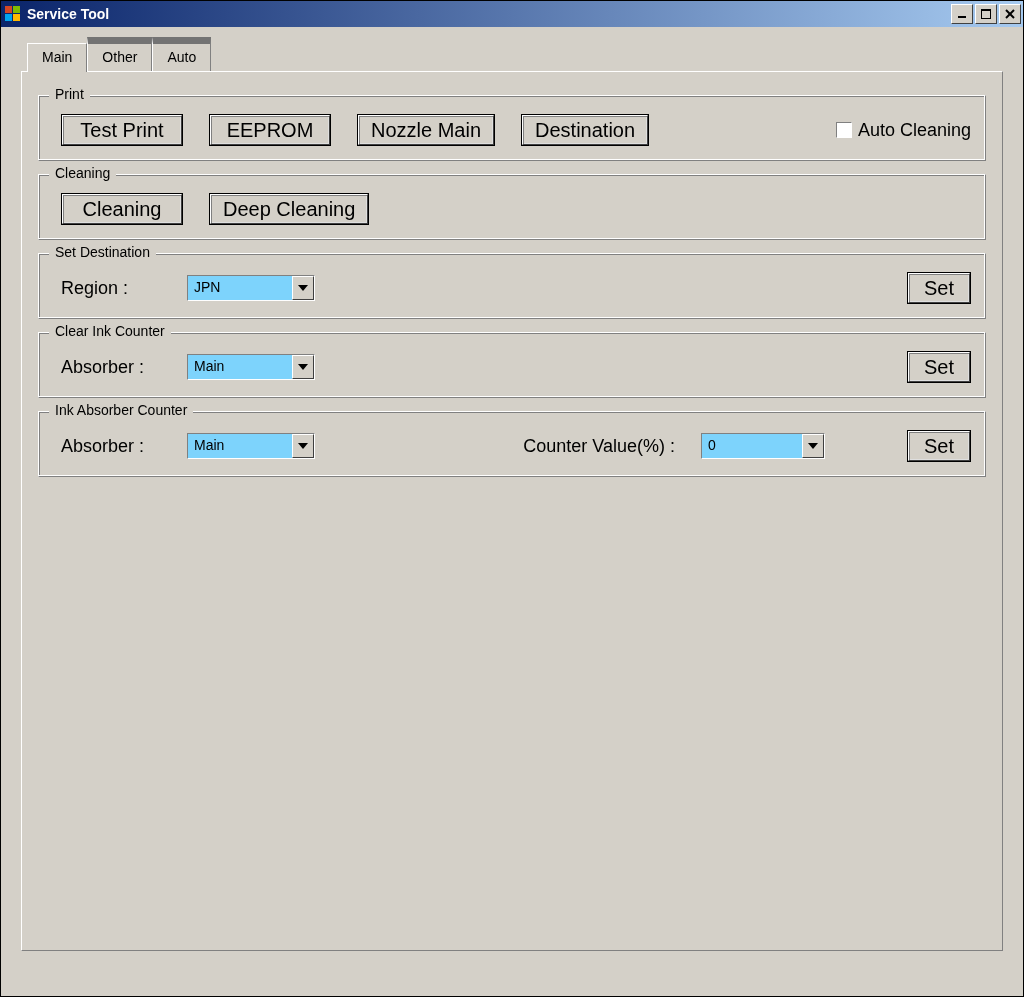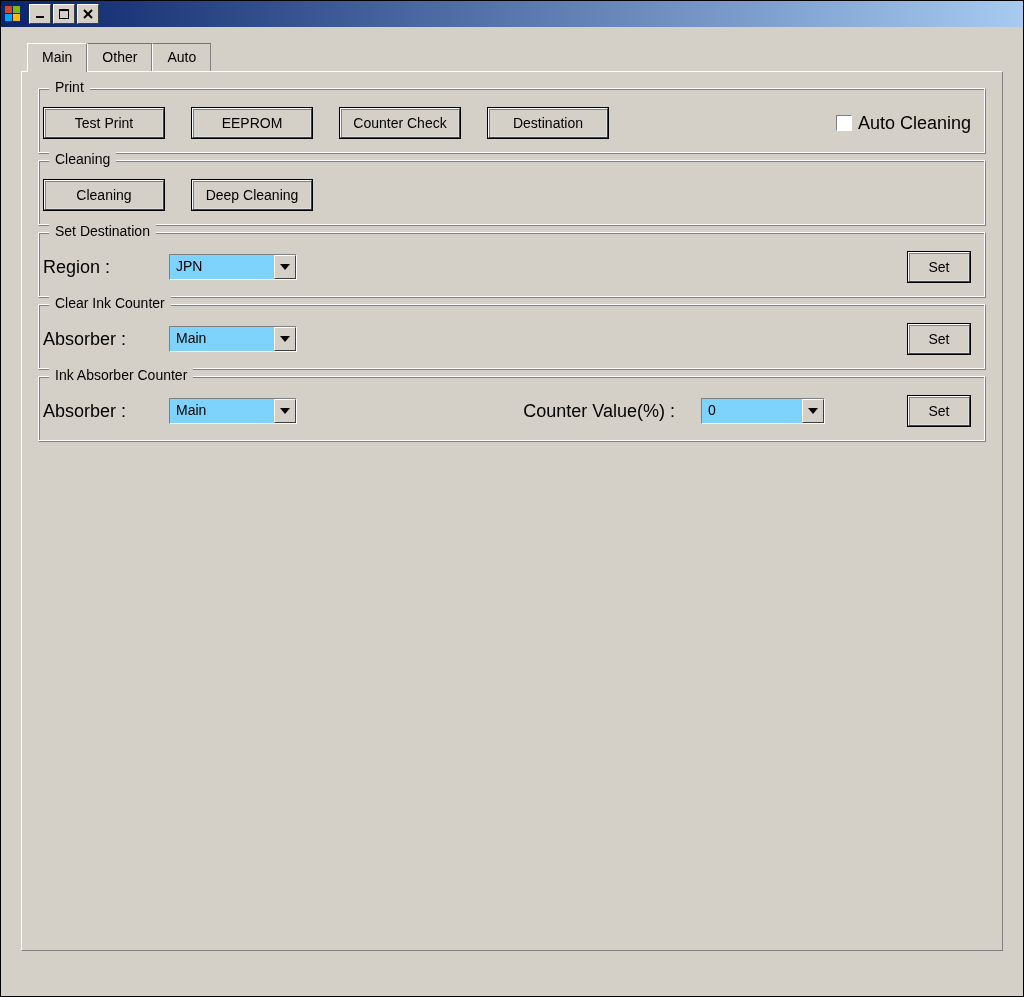--- a/index.html
+++ b/index.html
@@ -67,21 +67,21 @@
   }
   
   .tab-control { position: relative; }
   .tab-strip {
     display:flex; align-items:flex-end; height:28px;
     margin-left:6px;
     position:relative; z-index:2;
   }
   .tab {
     padding:5px 14px 6px 14px;
-    border-top:1px solid #737373;
+    border-top:7px solid #737373;
     border-left:1px solid #fff;
     border-right:1px solid #808080;
     background:#d4d0c8;
     margin-right:0;
     font-size:14px;
     cursor:default;
   }
   .tab.active{
     border-top:1px solid #fff;
     border-left:1px solid #fff;
@@ -103,22 +103,22 @@
     position:relative;
     z-index:1;
   }
   
   .group {
     position:relative;
     border:1px solid #808080;
     border-left-color:#fff;
     border-top-color:#fff;
     box-shadow: inset -1px -1px 0 #fff, inset 1px 1px 0 #808080;
-    padding:18px 14px 14px 4px;
-    margin-top:6px;
+    padding:18px 14px 14px 22px;
+    margin-top:13px;
     display:flex;
     align-items:center;
     gap:26px;
   }
   .group > .legend{
     position:absolute;
     top:-10px; left:10px;
     background:#d4d0c8;
     padding:0 6px;
     font-size:14px;
@@ -128,21 +128,21 @@
   
   .btn{
     min-width:120px;
     height:30px;
     padding:0 12px;
     background:#d4d0c8;
     border-top:1px solid #fff;
     border-left:1px solid #fff;
     border-right:1px solid #404040;
     border-bottom:1px solid #404040;
-    font-size:14px;
+    font-size:20px;
     font-family:inherit;
     cursor:default;
     color:#000;
     box-shadow: 1px 1px 0 #808080 inset, -1px -1px 0 #dfdfdf inset;
   }
   .btn-outer{
     border:1px solid #000;
     display:inline-block;
   }
   .btn-sm{ min-width:62px; }
@@ -209,20 +209,21 @@
 <body>
 
 <div class="window">
   <div class="titlebar">
     <span class="app-icon">
       <span class="sq r1"></span>
         <span class="sq r2"></span>
         <span class="sq r3"></span>
         <span class="sq r4"></span>
     </span>
+    <span class="title">Service Tool</span>
     <span class="winbtn">
       <svg width="10" height="10">
           <rect x="1" y="7" width="8" height="2" fill="#000"></rect>
         </svg>
     </span>
     <span class="winbtn">
       <svg width="10" height="10">
           <rect x="0.5" y="0.5" width="9" height="9" fill="none" stroke="#000"></rect>
           <rect x="0" y="0" width="10" height="2" fill="#000"></rect>
         </svg>
@@ -244,21 +245,21 @@
         <div class="tab">Other</div>
         <div class="tab">Auto</div>
       </div>
 
       <div class="tab-page">
 
         <div class="group">
           <span class="legend">Print</span>
           <span class="btn-outer"><button class="btn">Test Print</button></span>
           <span class="btn-outer"><button class="btn">EEPROM</button></span>
-          <span class="btn-outer"><button class="btn">Counter Check</button></span>
+          <span class="btn-outer"><button class="btn">Nozzle Main</button></span>
           <span class="btn-outer"><button class="btn">Destination</button></span>
           <span style="display:inline-flex;align-items:center;margin-left:auto;">
             <span class="chk"></span>
             <span class="lbl">Auto Cleaning</span>
           </span>
         </div>
 
         <div class="row2">
           <div class="group">
             <span class="legend">Cleaning</span>

